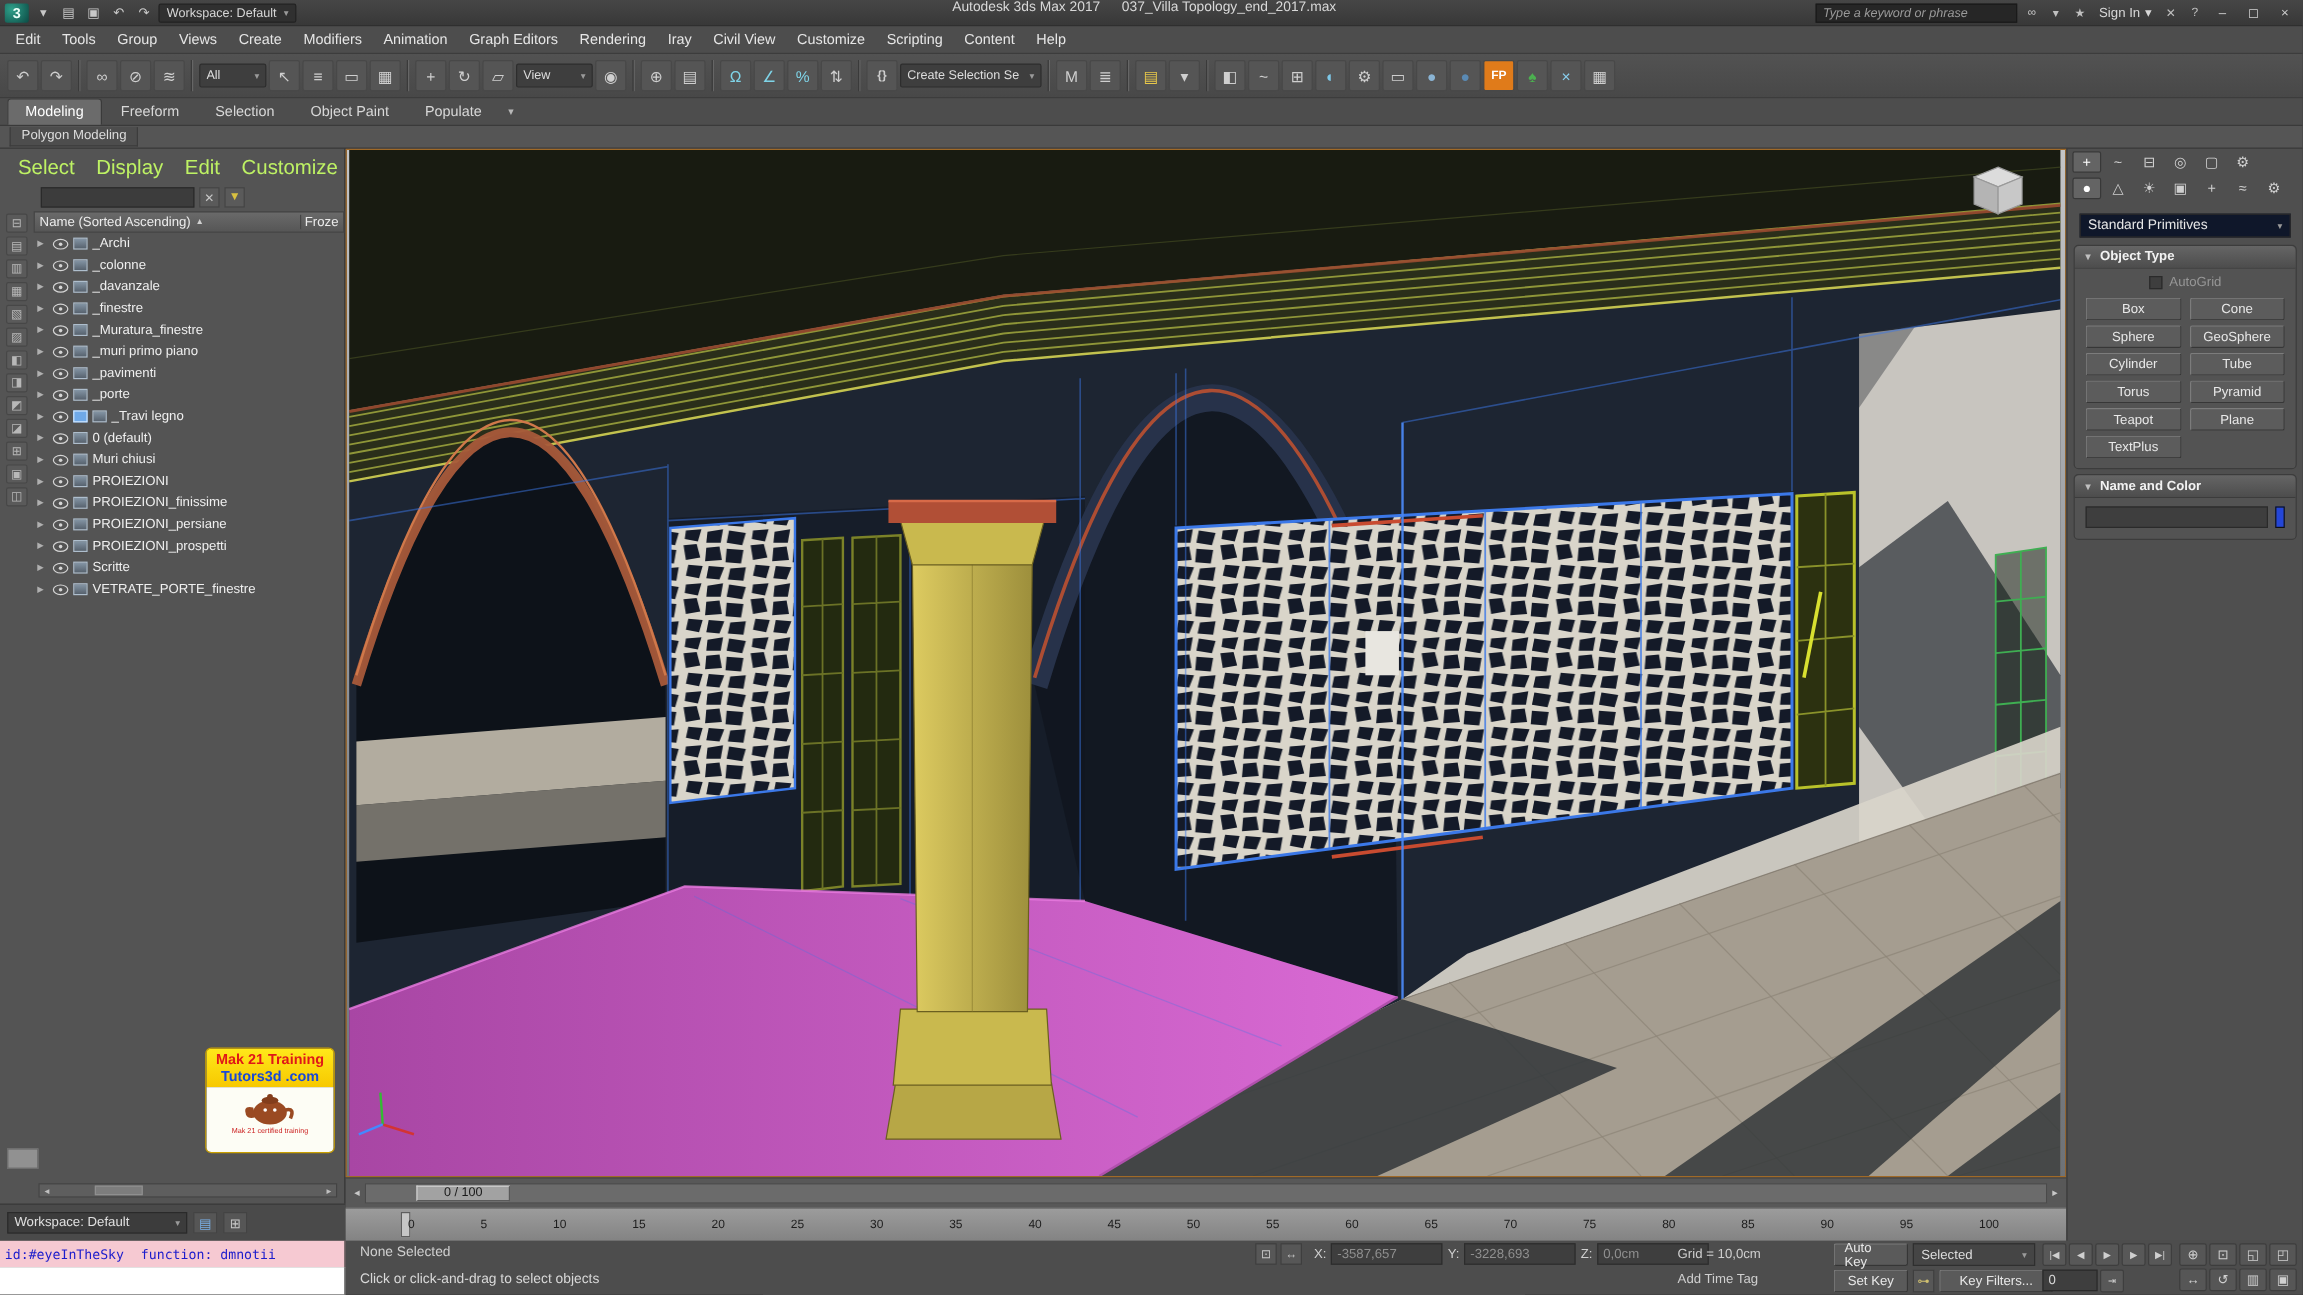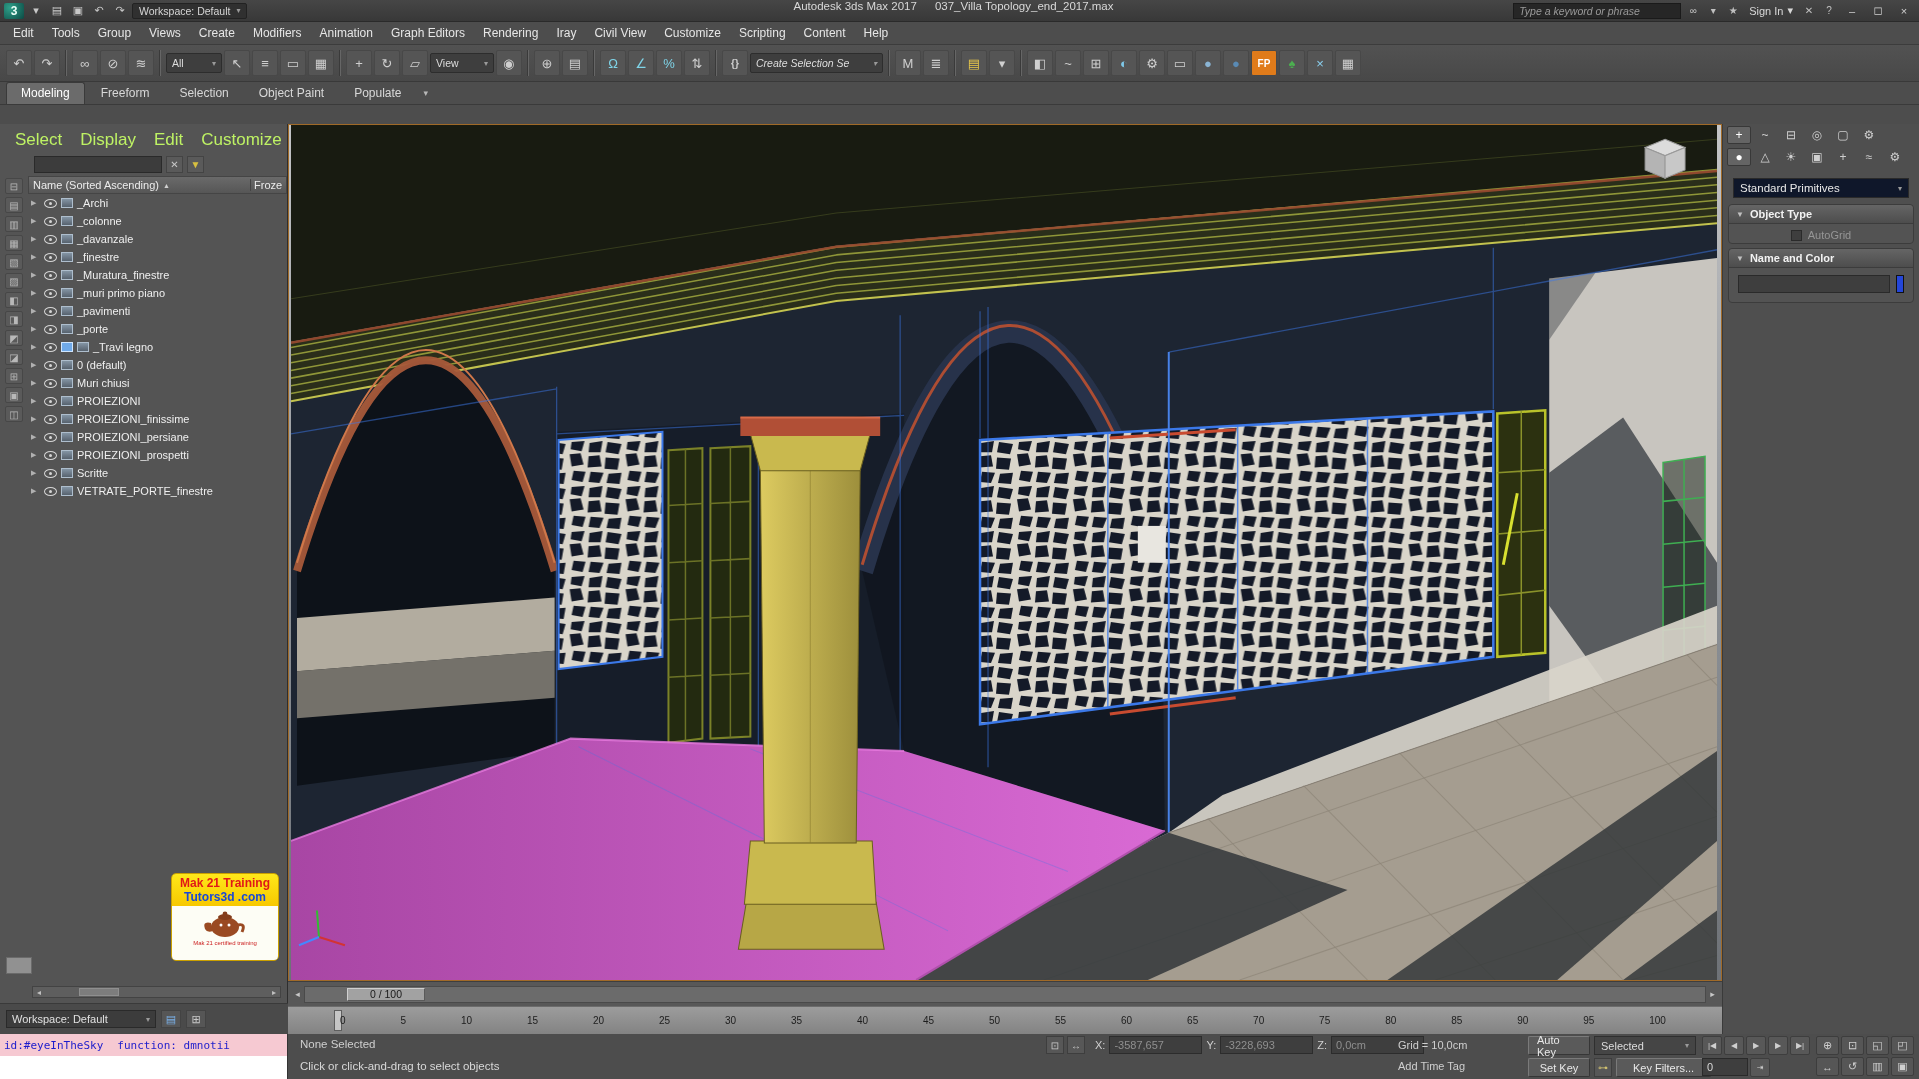--- a/index.html
+++ b/index.html
@@ -283,21 +283,21 @@
       <div class="tb-sep"></div>
       <div class="icon-tile">⊕</div>
       <div class="icon-tile">▤</div>
       <div class="tb-sep"></div>
       <div class="icon-tile" style="color: rgb(127, 212, 232);">Ω</div>
       <div class="icon-tile" style="color: rgb(127, 212, 232);">∠</div>
       <div class="icon-tile" style="color: rgb(127, 212, 232);">%</div>
       <div class="icon-tile">⇅</div>
       <div class="tb-sep"></div>
       <div class="icon-tile small-txt">{}</div>
-      <div class="tb-drop" style="width: 133px; font-style: italic;">
+      <div class="tb-drop" style="width: 118px;">
         <span style="overflow: hidden; flex: 1 1 0%;">Create Selection Se</span>
         <span class="arr">▾</span>
       </div>
       <div class="tb-sep"></div>
       <div class="icon-tile">M</div>
       <div class="icon-tile">≣</div>
       <div class="tb-sep"></div>
       <div class="icon-tile" style="color: rgb(232, 200, 74);">▤</div>
       <div class="icon-tile">▾</div>
       <div class="tb-sep"></div>
@@ -316,20 +316,23 @@
     </div>
 
   <div id="ribbon-tabs">
       <div class="rtab active">Modeling</div>
       <div class="rtab">Freeform</div>
       <div class="rtab">Selection</div>
       <div class="rtab">Object Paint</div>
       <div class="rtab">Populate</div>
       <div class="rtab-more">▾</div>
     </div>
+  <div id="ribbon-strip">
+    <span>Polygon Modeling</span>
+  </div>
 
   <div id="left-panel">
     <div id="exp-menus">
         <div>Select</div>
         <div>Display</div>
         <div>Edit</div>
         <div>Customize</div>
       </div>
     <div id="exp-search">
       <input style="">
@@ -692,20 +695,33 @@
     </div>
     <div class="rollout">
       <div class="rollout-h">
         <span class="rarr">▼</span>
         <span>Object Type</span>
       </div>
       <div class="autogrid-row">
         <span class="agbox"></span>
         <span>AutoGrid</span>
       </div>
+      <div class="obj-grid">
+          <div class="obj-btn">Box</div>
+          <div class="obj-btn">Cone</div>
+          <div class="obj-btn">Sphere</div>
+          <div class="obj-btn">GeoSphere</div>
+          <div class="obj-btn">Cylinder</div>
+          <div class="obj-btn">Tube</div>
+          <div class="obj-btn">Torus</div>
+          <div class="obj-btn">Pyramid</div>
+          <div class="obj-btn">Teapot</div>
+          <div class="obj-btn">Plane</div>
+          <div class="obj-btn">TextPlus</div>
+        </div>
     </div>
     <div class="rollout">
       <div class="rollout-h">
         <span class="rarr">▼</span>
         <span>Name and Color</span>
       </div>
       <div id="nc-row">
         <input id="nc-input" style="">
         <div id="nc-swatch"></div>
       </div>

